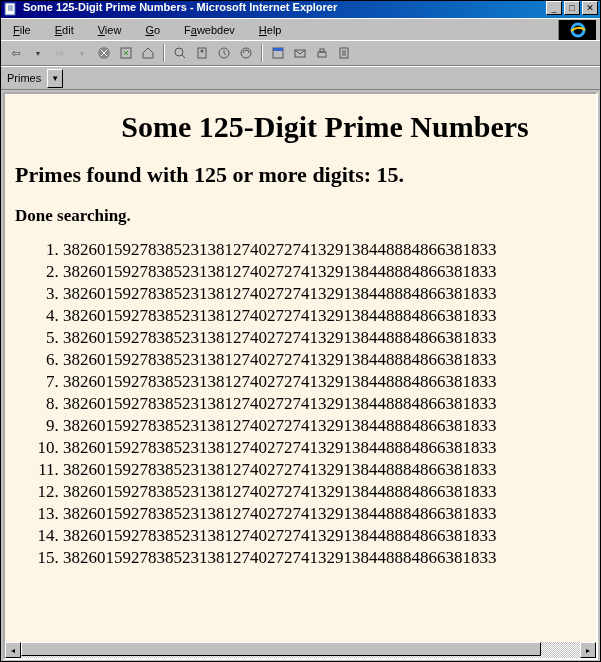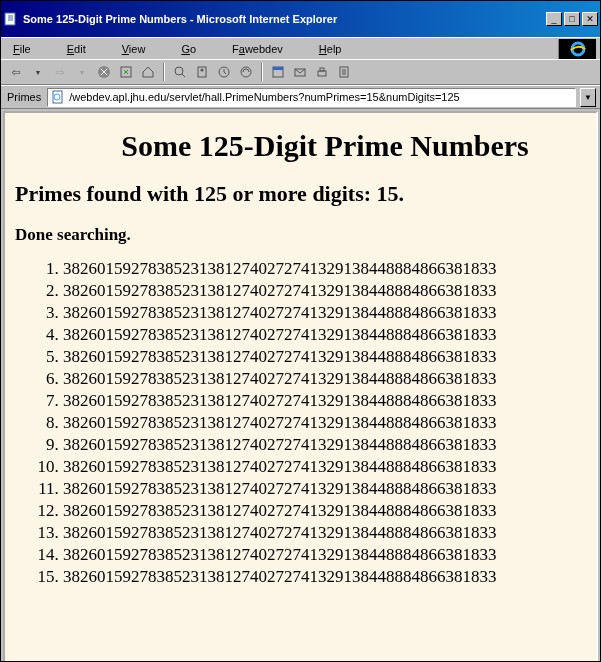--- a/index.html
+++ b/index.html
@@ -7,23 +7,22 @@
     width: 601px; height: 662px;
     font-family: "Tahoma", "MS Sans Serif", sans-serif;
     font-size: 11px;
     background: #c0c0c0;
     overflow: hidden;
     border: 1px solid #000;
   }
   .titlebar {
     background: linear-gradient(to right, #000080, #1084d0);
     color: #fff;
-    height: 36px;
+    height: 17px;
     display: flex;
-    align-items: center;
     padding: 0 2px;
   }
   .titlebar .app-icon {
     width: 16px; height: 16px;
     margin-right: 4px;
     display:flex;align-items:center;justify-content:center;
   }
   .titlebar .title { font-weight: bold; flex:1; white-space:nowrap; overflow:hidden;}
   .win-btns { display:flex; gap:2px;}
   .win-btn {
@@ -33,21 +32,21 @@
     border-right-color:#000;border-bottom-color:#000;
     font-size:9px;line-height:12px;text-align:center;
     font-family:"Marlett","Arial";
     color:#000;
   }
   .menubar {
     background:#c0c0c0;
     border-top:1px solid #fff;
     display:flex;
     padding:2px 4px;
-    gap:20px;
+    gap:8px;
     height:22px;
     align-items:center;
   }
   .menubar .menu-item { padding:2px 8px; }
   .menubar .menu-item u { text-decoration: underline; }
   .ie-logo {
     margin-left:auto;
     width:38px;height:20px;
     background:#000;
     display:flex;align-items:center;justify-content:center;
@@ -240,29 +239,20 @@
   <span class="tb-btn">
       <svg width="14" height="14">
         <rect x="3" y="2" width="8" height="10" fill="none" stroke="#555"></rect>
         <path d="M5 5h4M5 7h4M5 9h4" stroke="#555"></path>
       </svg>
     </span>
 </div>
 
 <div class="addressbar">
   <span class="label">Primes</span>
-  <div class="address-input">
-    <span class="pg-icon">
-        <svg width="14" height="14">
-          <rect x="2" y="1" width="9" height="12" fill="#fff" stroke="#46a"></rect>
-          <circle cx="6" cy="7" r="3" fill="none" stroke="#3af"></circle>
-        </svg>
-      </span>
-    <span>/webdev.apl.jhu.edu/servlet/hall.PrimeNumbers?numPrimes=15&amp;numDigits=125</span>
-  </div>
   <div class="addr-drop">▼</div>
 </div>
 
 <div class="content-wrap">
   <div class="content">
     <h1>Some 125-Digit Prime Numbers</h1>
     <h2>Primes found with 125 or more digits: 15.</h2>
     <div class="done">Done searching.</div>
     <ol id="prime-list">
         <li>382601592783852313812740272741329138448884866381833</li>

